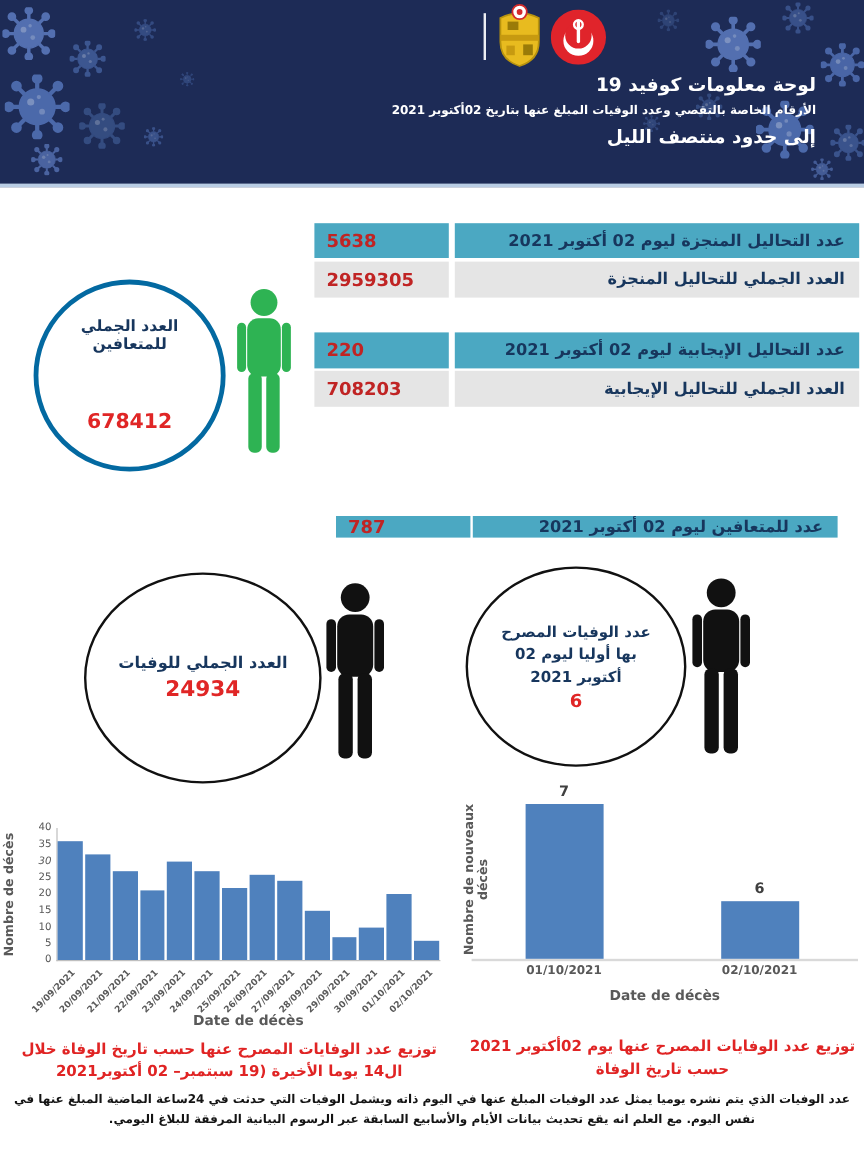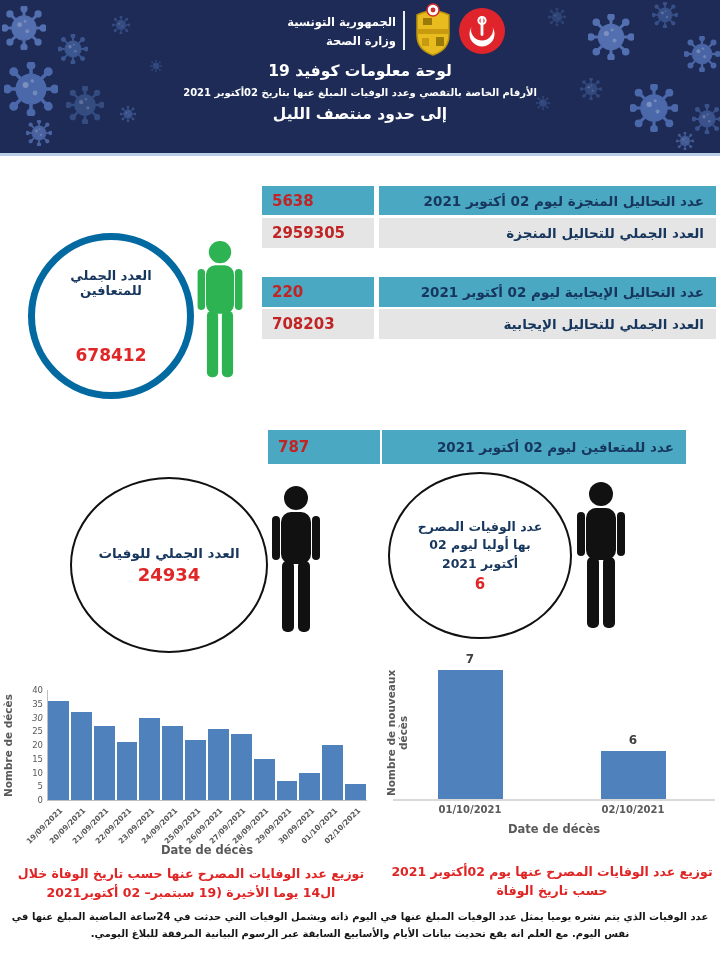--- a/index.html
+++ b/index.html
@@ -7,44 +7,44 @@
   .page{position:relative;width:720px;height:960px;background:#ffffff;overflow:hidden;}
 
   
   .header{position:absolute;left:0;top:0;width:720px;height:153px;background:#1d2b56;border-bottom:3px solid #b9cde4;}
   .header-decor{position:absolute;left:0;top:0;}
   .brand{position:absolute;left:0;top:0;width:720px;height:58px;}
   .gov-text{position:absolute;left:258px;top:13px;width:138px;text-align:right;color:#ffffff;font-size:11.5px;font-weight:600;line-height:1.65;}
   .brand-divider{position:absolute;left:403px;top:11px;width:2px;height:39px;background:rgba(255,255,255,.92);}
   .coat{position:absolute;left:414px;top:3px;}
   .mlogo{position:absolute;left:459px;top:8px;}
-  .title-block{position:absolute;left:40px;top:62px;width:640px;text-align:center;color:#ffffff;font-weight:bold;}
+  .title-block{position:absolute;left:40px;top:62px;width:640px;text-align:right;color:#ffffff;font-weight:bold;}
   .title-l1{font-size:15.5px;margin-bottom:7px;}
   .title-l2{font-size:10px;margin-bottom:7px;}
   .title-l3{font-size:15.5px;}
 
   
   .stat-row{position:absolute;}
   .stat-row .cell-value{position:absolute;left:0;top:0;bottom:0;width:112px;display:flex;align-items:center;padding-left:10px;box-sizing:border-box;font-weight:bold;font-size:15px;color:#c02424;}
   .stat-row .cell-label{position:absolute;left:117px;top:0;bottom:0;right:0;display:flex;align-items:center;justify-content:flex-start;padding-right:12px;box-sizing:border-box;font-weight:bold;font-size:13.5px;color:#17365d;}
   .row-teal .cell-value,.row-teal .cell-label{background:#4ba8c2;}
   .row-light .cell-value,.row-light .cell-label{background:#e5e5e5;}
   .row-narrowgap .cell-label{left:114px;}
   #row1{left:262px;top:186px;width:454px;height:29px;}
   #row2{left:262px;top:218px;width:454px;height:30px;}
   #row3{left:262px;top:277px;width:454px;height:30px;}
   #row4{left:262px;top:309px;width:454px;height:30px;}
   #row5{left:262px;top:365px;width:454px;height:31px;}
-  #row6{left:268px;top:430px;width:418px;height:34px;text-decoration:underline;}
+  #row6{left:280px;top:430px;width:418px;height:18px;text-decoration:underline;}
 
   
   .hl-circle{position:absolute;border-radius:50%;display:flex;flex-direction:column;align-items:center;justify-content:center;text-align:center;background:#ffffff;}
   .hl-label{font-weight:bold;color:#17365d;}
   .hl-value{font-weight:bold;color:#e02626;}
-  #circle-recovered{left:28px;top:233px;width:152px;height:152px;border:7px solid #0369a1;gap:44px;}
+  #circle-recovered{left:28px;top:233px;width:152px;height:152px;border:4px solid #0369a1;gap:44px;}
   #circle-recovered .hl-label{font-size:13px;width:118px;}
   #circle-recovered .hl-value{font-size:17px;margin-top:3px;}
   #circle-deaths-total{left:70px;top:477px;width:194px;height:172px;border:2.5px solid #111111;}
   #circle-deaths-total .hl-label{font-size:13.5px;width:150px;}
   #circle-deaths-total .hl-value{font-size:18px;margin-top:3px;}
   #circle-deaths-new{left:388px;top:472px;width:180px;height:163px;border:2.5px solid #111111;}
   #circle-deaths-new .hl-label{font-size:12.5px;width:142px;line-height:1.45;}
   #circle-deaths-new .hl-value{font-size:15px;margin-top:2px;}
   .person{position:absolute;}
   #person-recovered{left:192px;top:231px;fill:#2eb353;}
@@ -133,24 +133,20 @@
         <use href="#sym-virus" x="684" y="36" width="36" height="36" fill="#5170b4" stroke="#5170b4" opacity="0.85"></use>
         <use href="#sym-virus" x="580" y="78" width="22" height="22" fill="#3c578f" stroke="#3c578f" opacity="0.7"></use>
         <use href="#sym-virus" x="630" y="84" width="48" height="48" fill="#5170b4" stroke="#5170b4" opacity="0.9"></use>
         <use href="#sym-virus" x="692" y="104" width="30" height="30" fill="#44619f" stroke="#44619f" opacity="0.75"></use>
         <use href="#sym-virus" x="548" y="8" width="18" height="18" fill="#3c578f" stroke="#3c578f" opacity="0.55"></use>
         <use href="#sym-virus" x="536" y="96" width="14" height="14" fill="#44619f" stroke="#44619f" opacity="0.5"></use>
         <use href="#sym-virus" x="676" y="132" width="18" height="18" fill="#5d7cc0" stroke="#5d7cc0" opacity="0.6"></use>
       </svg>
 
     <div class="brand">
-      <div class="gov-text" dir="rtl">
-        <div>الجمهورية التونسية</div>
-        <div>وزارة الصحة</div>
-      </div>
       <div class="brand-divider"></div>
 
       <svg class="coat" width="38" height="54" viewBox="0 0 38 54">
         <path d="M3,12 Q19,4 35,12 L35,32 Q35,47 19,52 Q3,47 3,32 Z" fill="#e8bb1f" stroke="#b8930e" stroke-width="1.5"></path>
         <rect x="3" y="26" width="32" height="5" fill="#c79a10"></rect>
         <rect x="9" y="15" width="9" height="7" fill="#9a7b08"></rect>
         <rect x="22" y="34" width="8" height="9" fill="#9a7b08"></rect>
         <rect x="8" y="35" width="7" height="8" fill="#c79a10"></rect>
         <circle cx="19" cy="7" r="6" fill="#ffffff" stroke="#d42b2b" stroke-width="1.5"></circle>
         <circle cx="19" cy="7" r="2.4" fill="#d42b2b"></circle>

